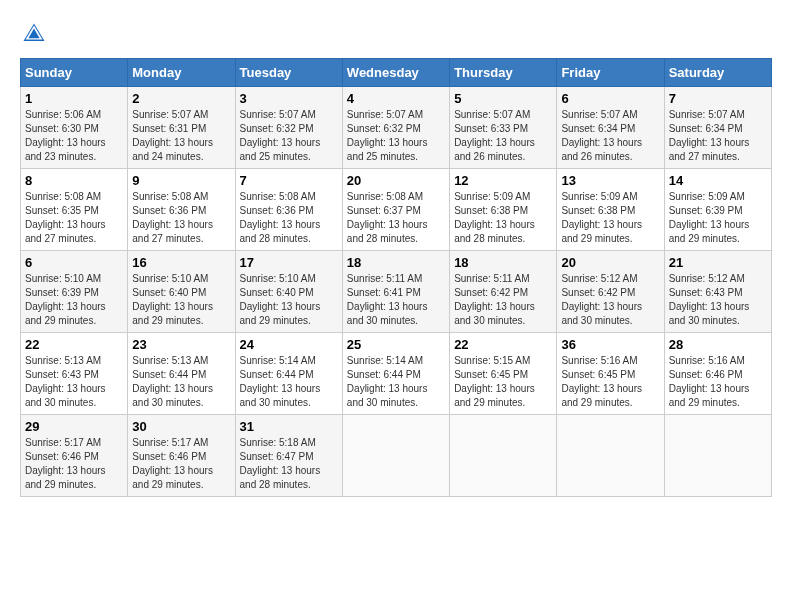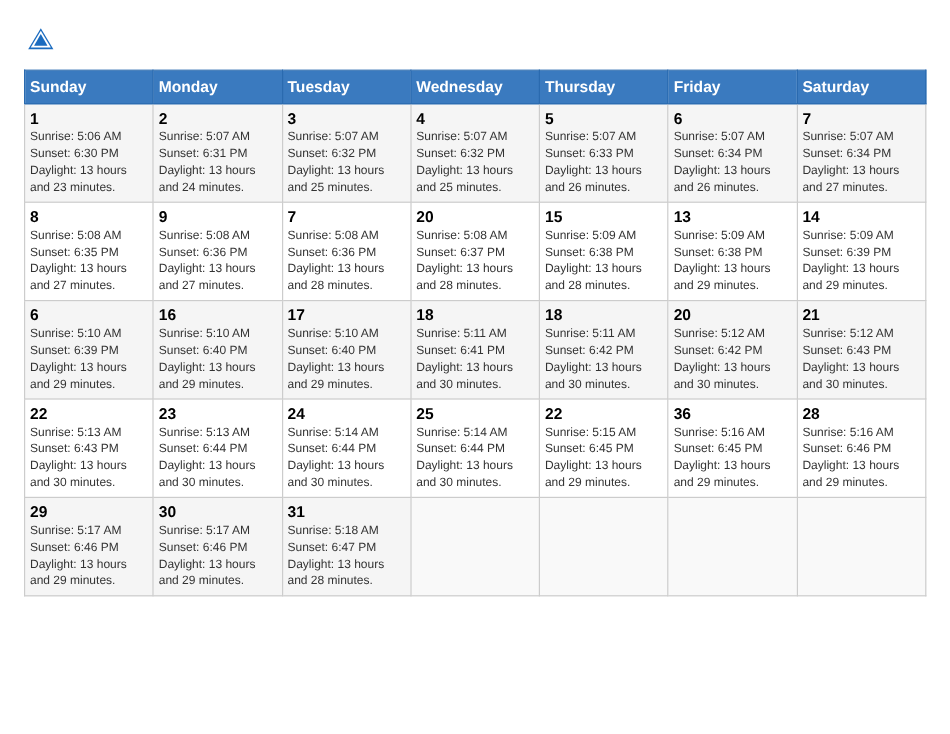--- a/index.html
+++ b/index.html
@@ -205,21 +205,21 @@
       </td>
         <td>
         <span class="day-num">20</span>
         <div class="day-info">
           Sunrise: 5:08 AM<br>
           Sunset: 6:37 PM<br>
           Daylight: 13 hours and 28 minutes.
         </div>
       </td>
         <td>
-        <span class="day-num">15</span>
+        <span class="day-num">12</span>
         <div class="day-info">
           Sunrise: 5:09 AM<br>
           Sunset: 6:38 PM<br>
           Daylight: 13 hours and 28 minutes.
         </div>
       </td>
         <td>
         <span class="day-num">13</span>
         <div class="day-info">
           Sunrise: 5:09 AM<br>

